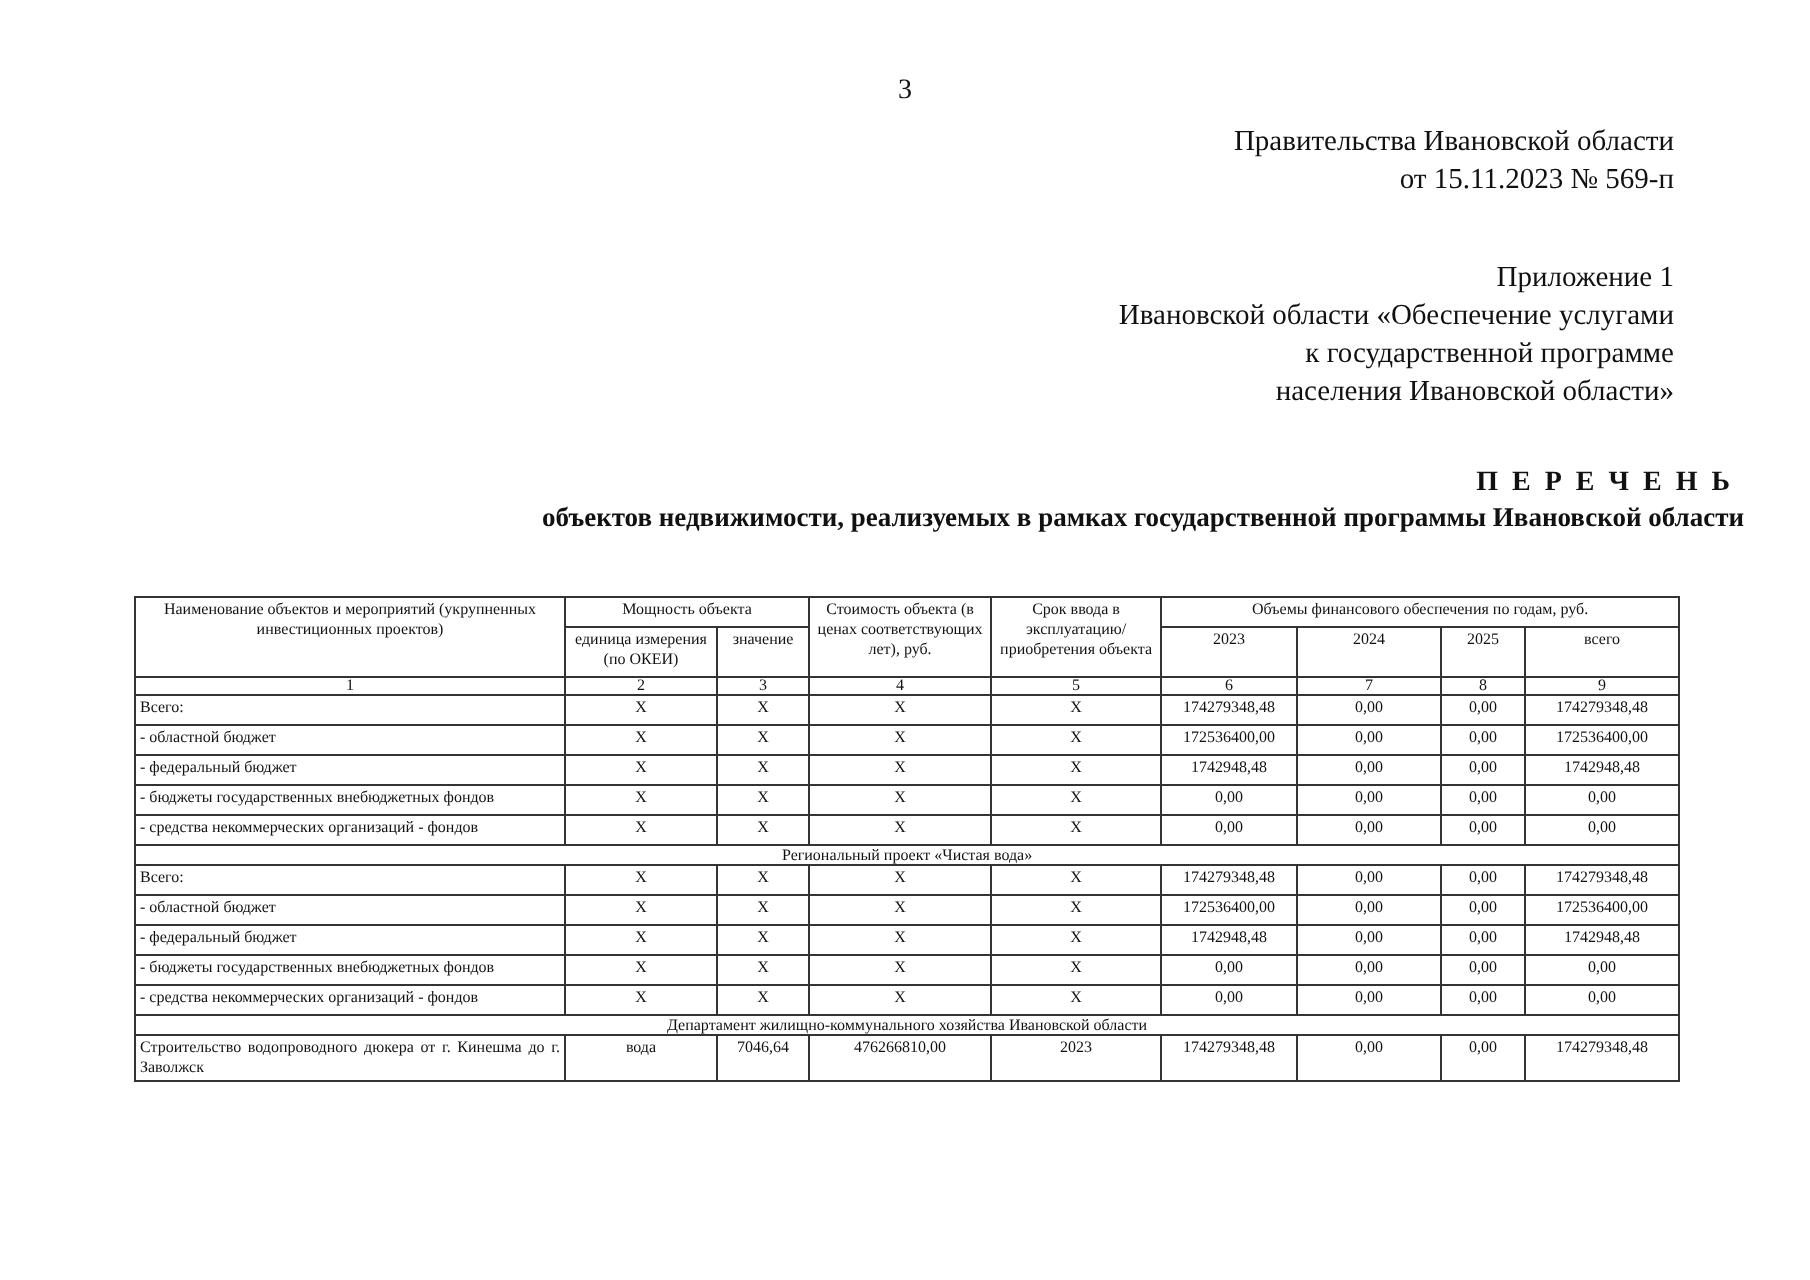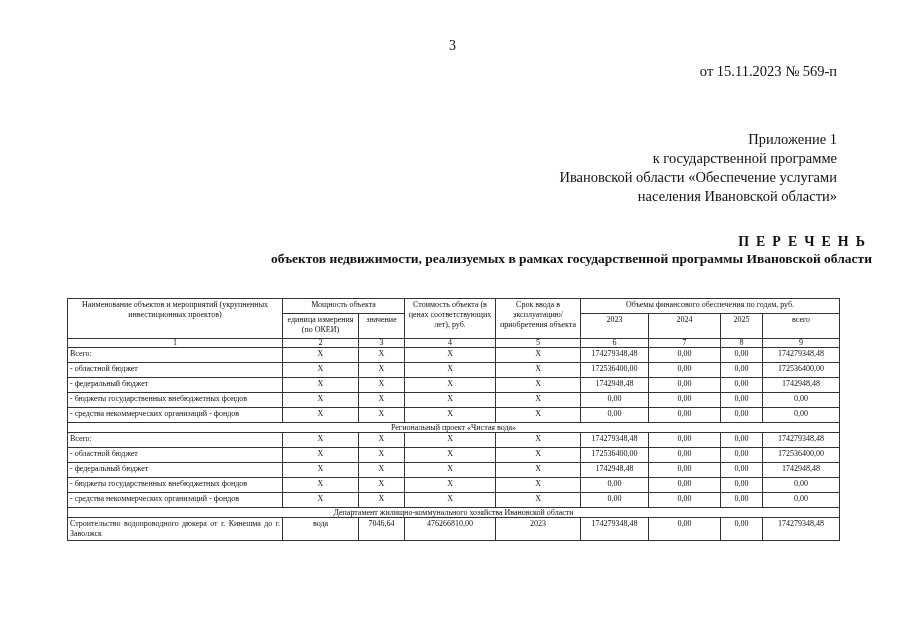--- a/index.html
+++ b/index.html
@@ -26,27 +26,28 @@
   tr.data td { height: 12px; }
   tr.section td { height: 8px; line-height: 9px; padding: 0 2px; }
   tr.obj td { height: 20px; }
 </style>
 </head>
 <body>
 
 <div class="page-number">3</div>
 
 <div class="annex annex1">
+  <div>Правительства Ивановской области</div>
   <div>от 15.11.2023 № 569-п</div>
 </div>
 
 <div class="annex annex2">
   <div>Приложение 1</div>
+  <div>Ивановской области «Обеспечение услугами</div>
   <div>к государственной программе</div>
-  <div>Ивановской области «Обеспечение услугами</div>
   <div>населения Ивановской области»</div>
 </div>
 
 <div class="title-block">
   <div class="title-main">ПЕРЕЧЕНЬ</div>
   <div class="title-sub">объектов недвижимости, реализуемых в рамках государственной программы Ивановской области</div>
 </div>
 
 <table class="list">
   <colgroup>

